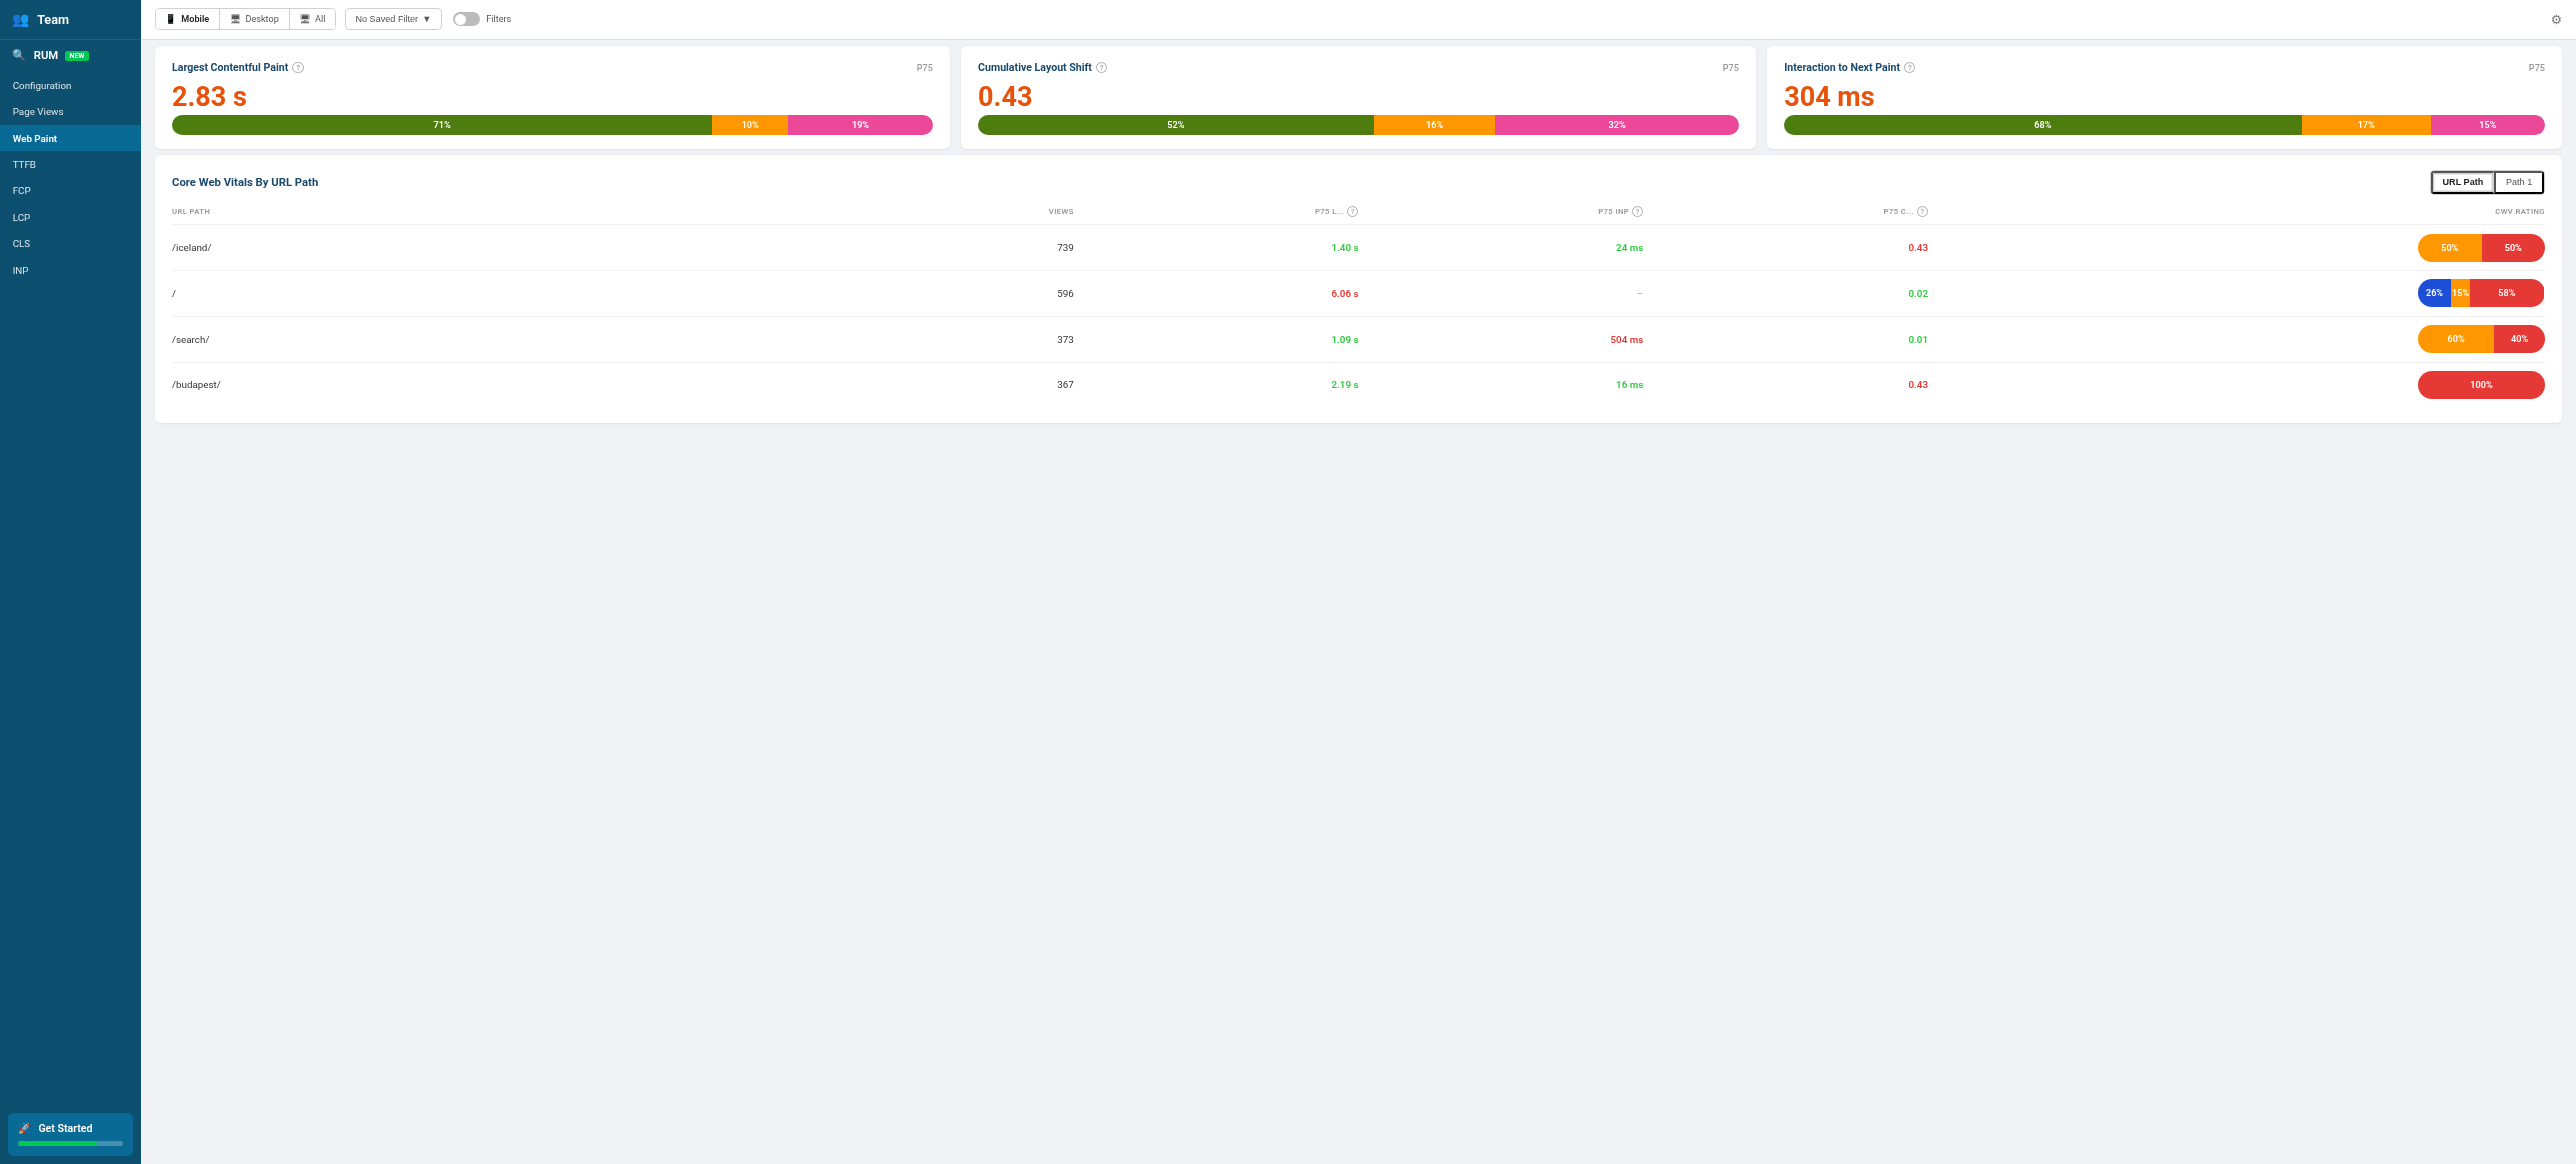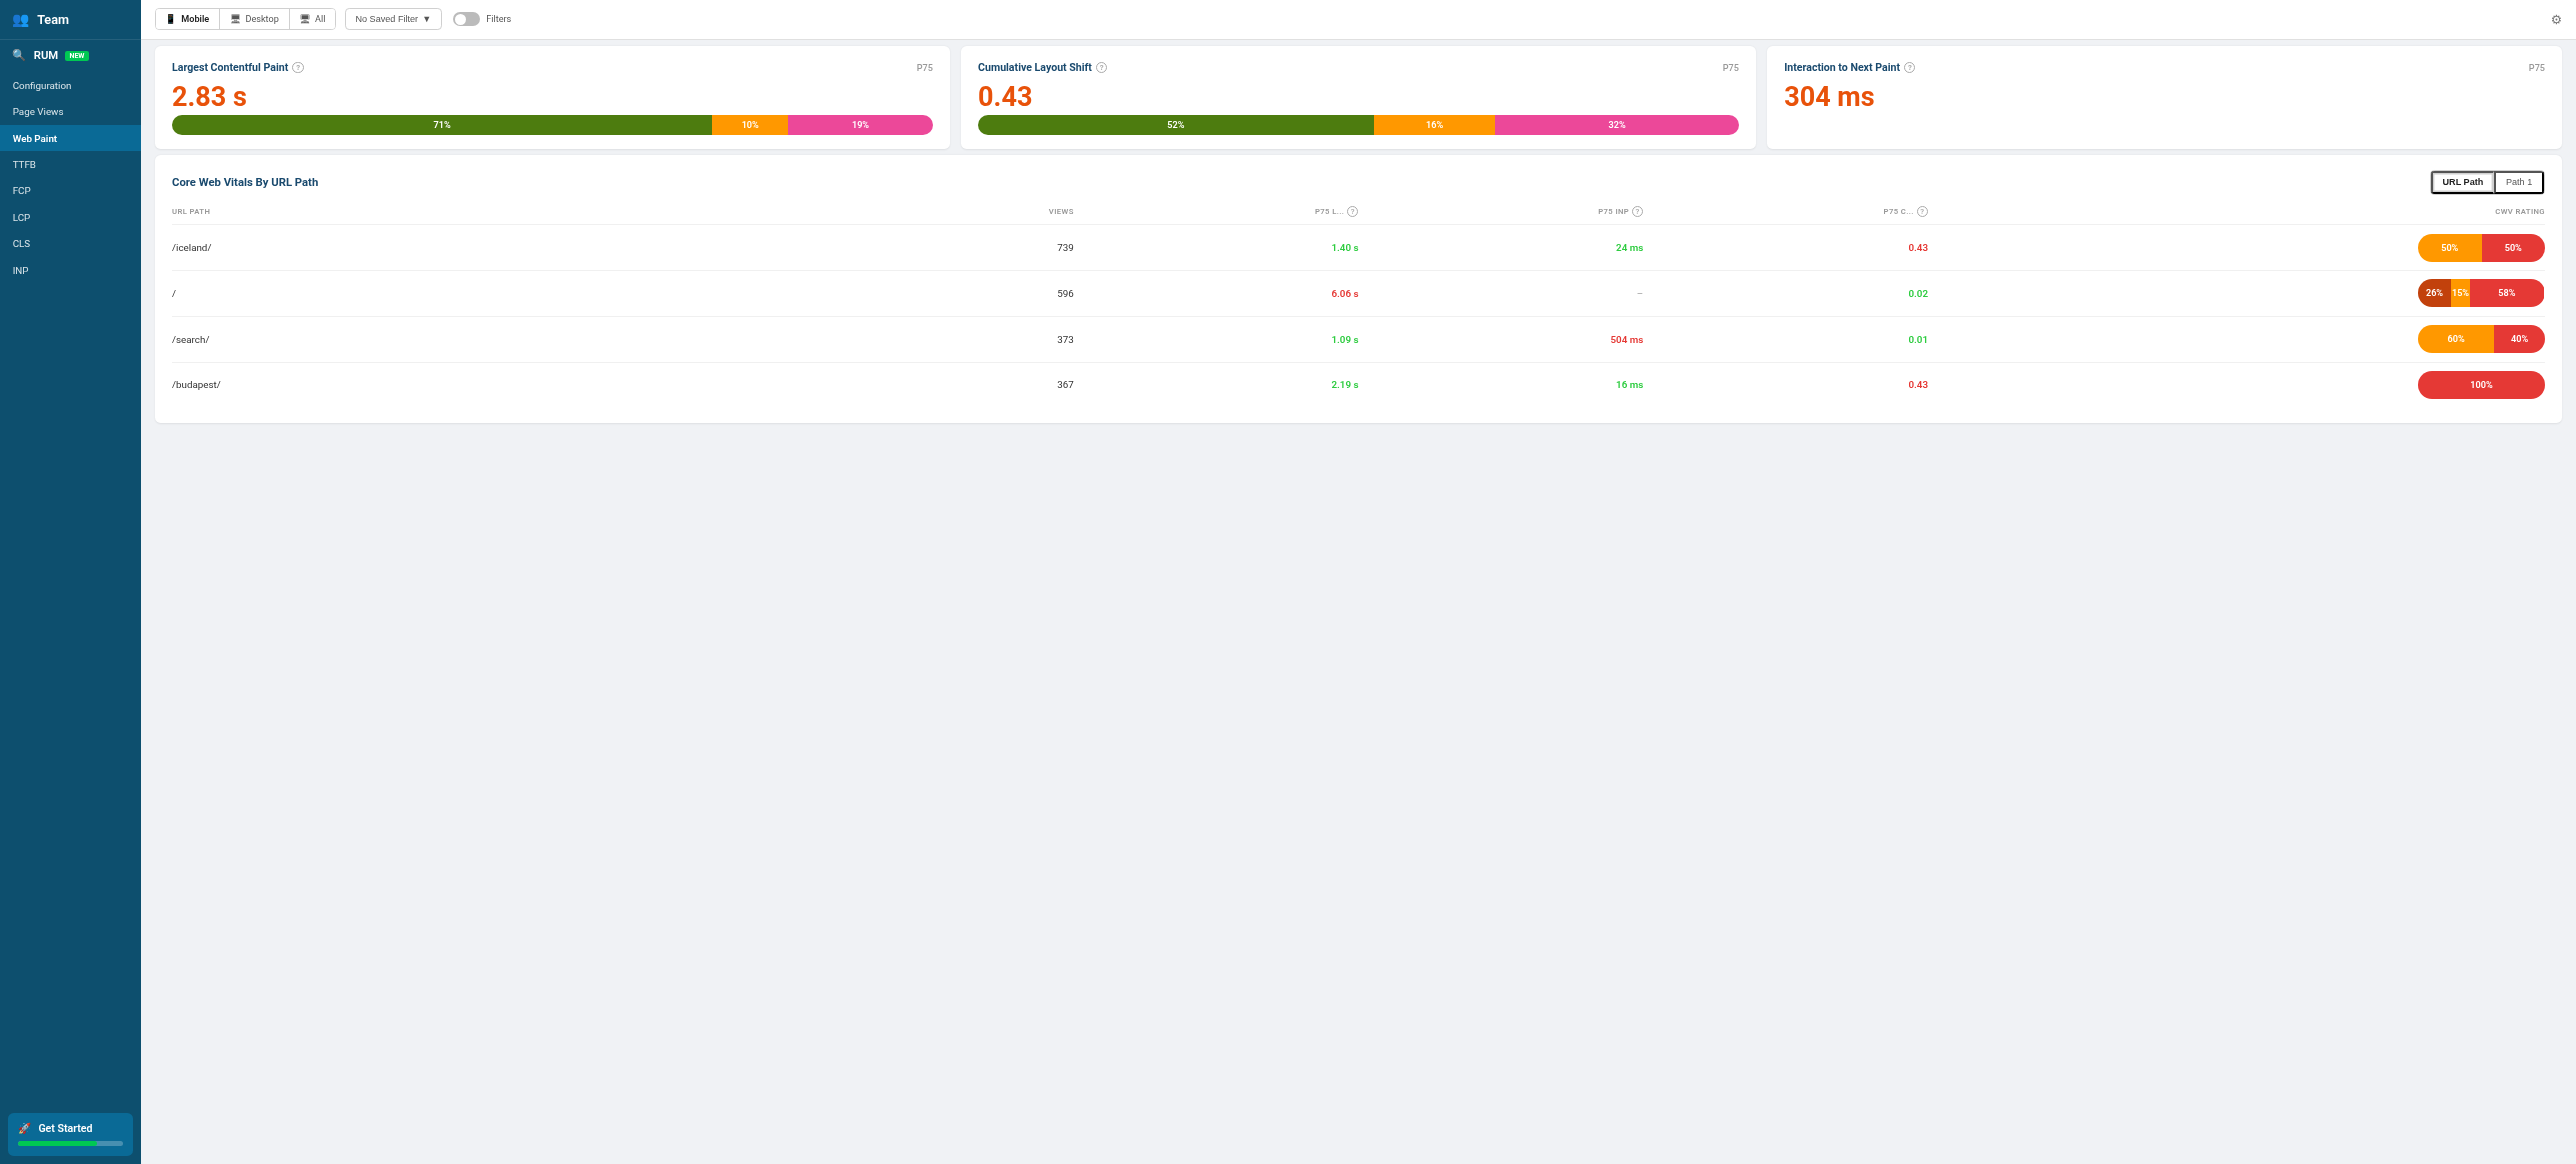--- a/index.html
+++ b/index.html
@@ -445,20 +445,25 @@
 
     <div class="vital-card">
       <div class="vital-card-header">
         <span class="vital-title">
           <span>Interaction to Next Paint</span>
           <span class="help-icon">?</span>
         </span>
         <span class="vital-percentile">P75</span>
       </div>
       <div class="vital-value">304 ms</div>
+      <div class="vital-bar">
+        <div class="bar-green" style="width:68%">68%</div>
+        <div class="bar-orange" style="width:17%">17%</div>
+        <div class="bar-red" style="width:15%">15%</div>
+      </div>
     </div>
   </div>
 
   <div class="table-section">
     <div class="table-header-row">
       <span class="table-title">Core Web Vitals By URL Path</span>
       <div class="path-toggle">
         <button class="path-btn active">URL Path</button>
         <button class="path-btn">Path 1</button>
       </div>
@@ -510,21 +515,21 @@
             </td>
           </tr>
           <tr>
             <td class="td-path col-url">/</td>
             <td class="td-views col-views">596</td>
             <td class="td-lcp col-lcp color-red">6.06 s</td>
             <td class="td-inp col-inp color-grey">–</td>
             <td class="td-cls col-cls color-green">0.02</td>
             <td class="td-cwv col-cwv">
               <div class="cwv-bar-container">
-                <div style="width: 26%; background: #c2410c; display: flex; align-items: center; justify-content: center; color: rgb(255, 255, 255); font-size: 9.1px; font-weight: 600;">26%</div>
+                <div style="width: 26%; background: #1d4ed8; display: flex; align-items: center; justify-content: center; color: rgb(255, 255, 255); font-size: 9.1px; font-weight: 600;">26%</div>
                 <div style="width: 15%; background: rgb(255, 152, 0); display: flex; align-items: center; justify-content: center; color: rgb(255, 255, 255); font-size: 9.1px; font-weight: 600;">15%</div>
                 <div style="width: 58%; background: rgb(229, 57, 53); display: flex; align-items: center; justify-content: center; color: rgb(255, 255, 255); font-size: 9.1px; font-weight: 600;">58%</div>
               </div>
             </td>
           </tr>
           <tr>
             <td class="td-path col-url">/search/</td>
             <td class="td-views col-views">373</td>
             <td class="td-lcp col-lcp color-green">1.09 s</td>
             <td class="td-inp col-inp color-red">504 ms</td>

